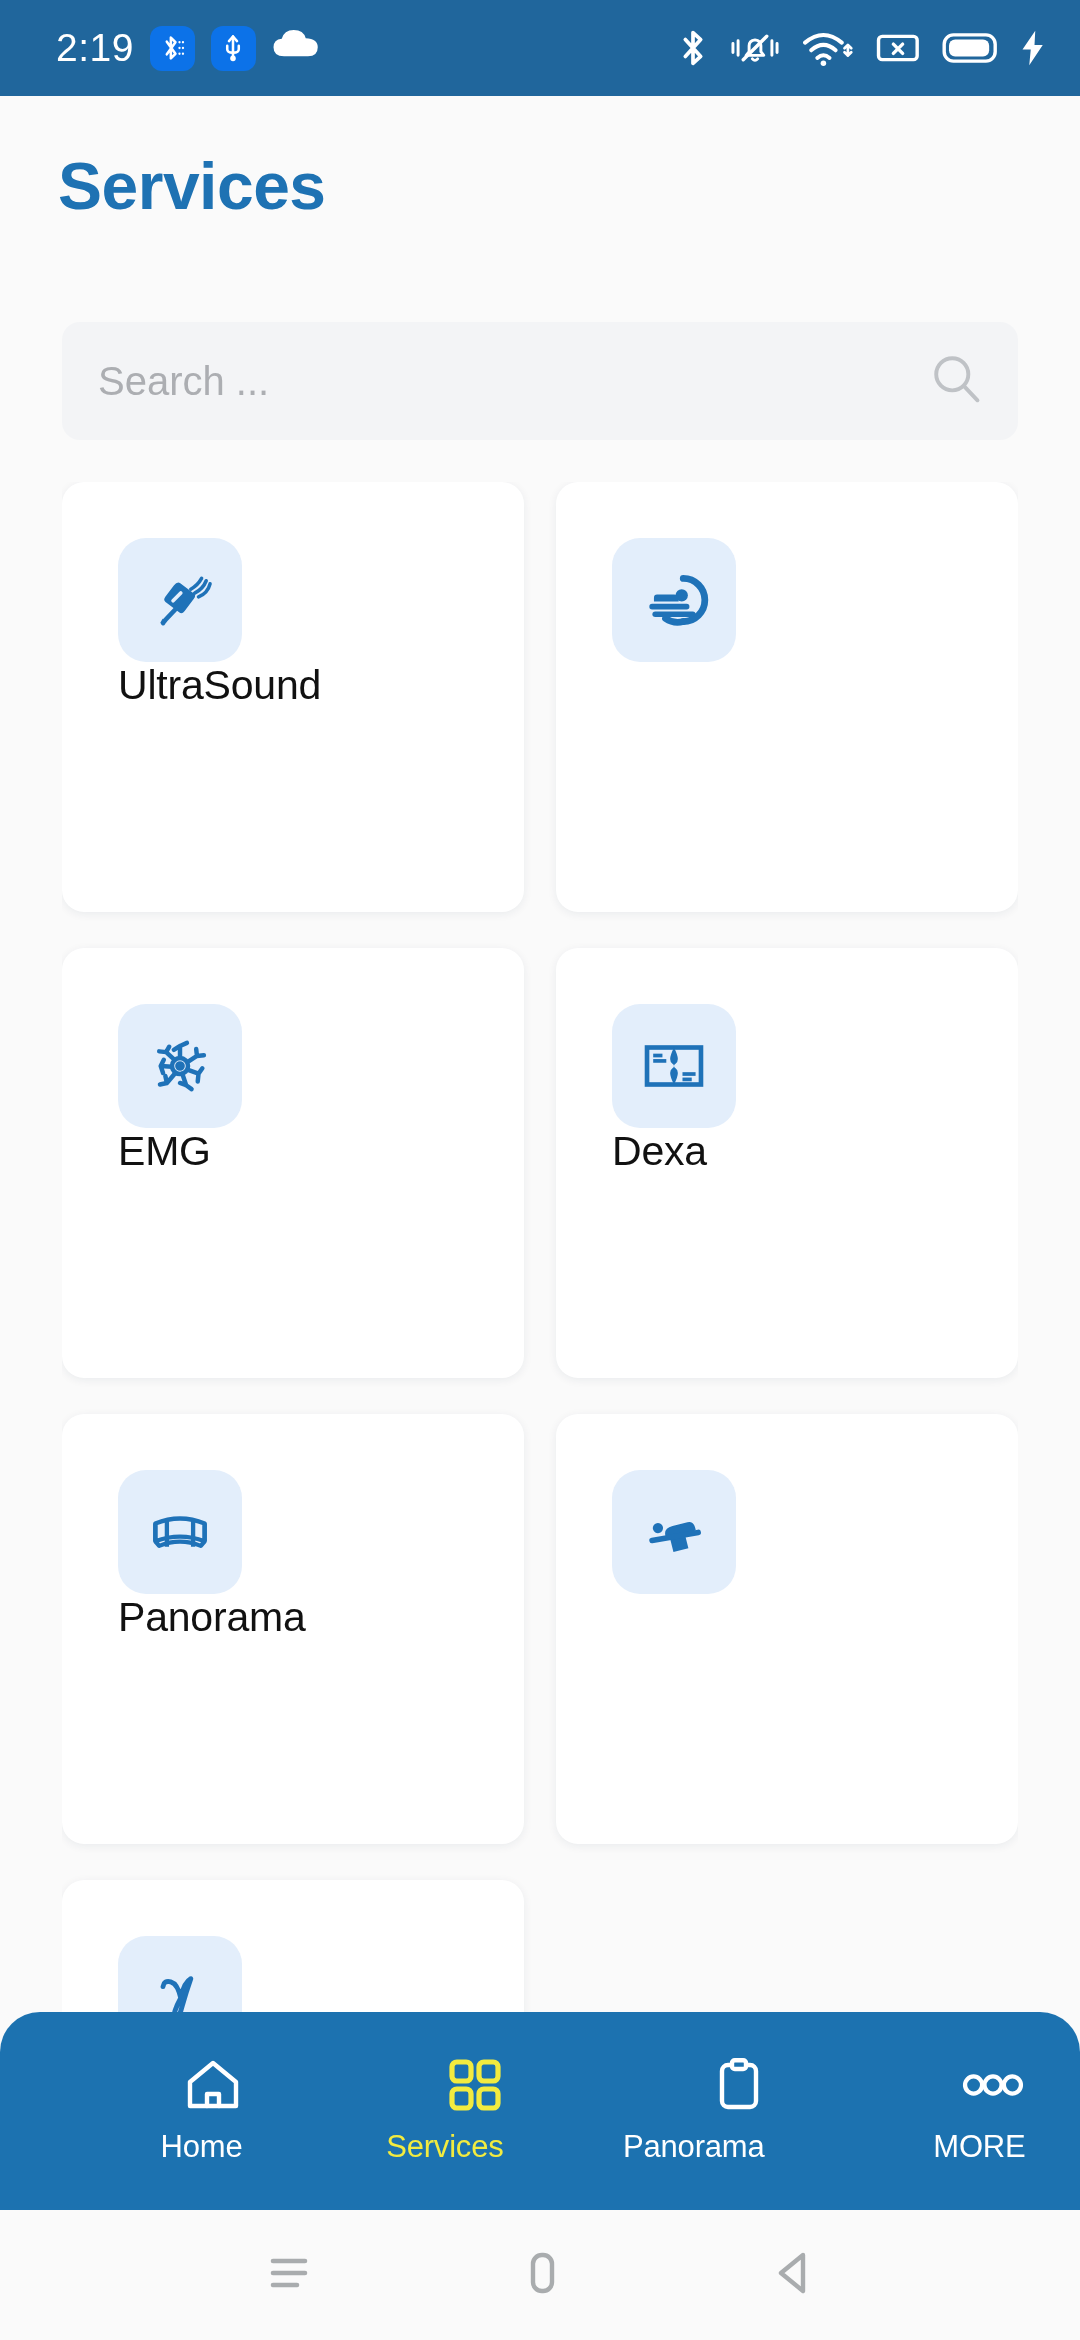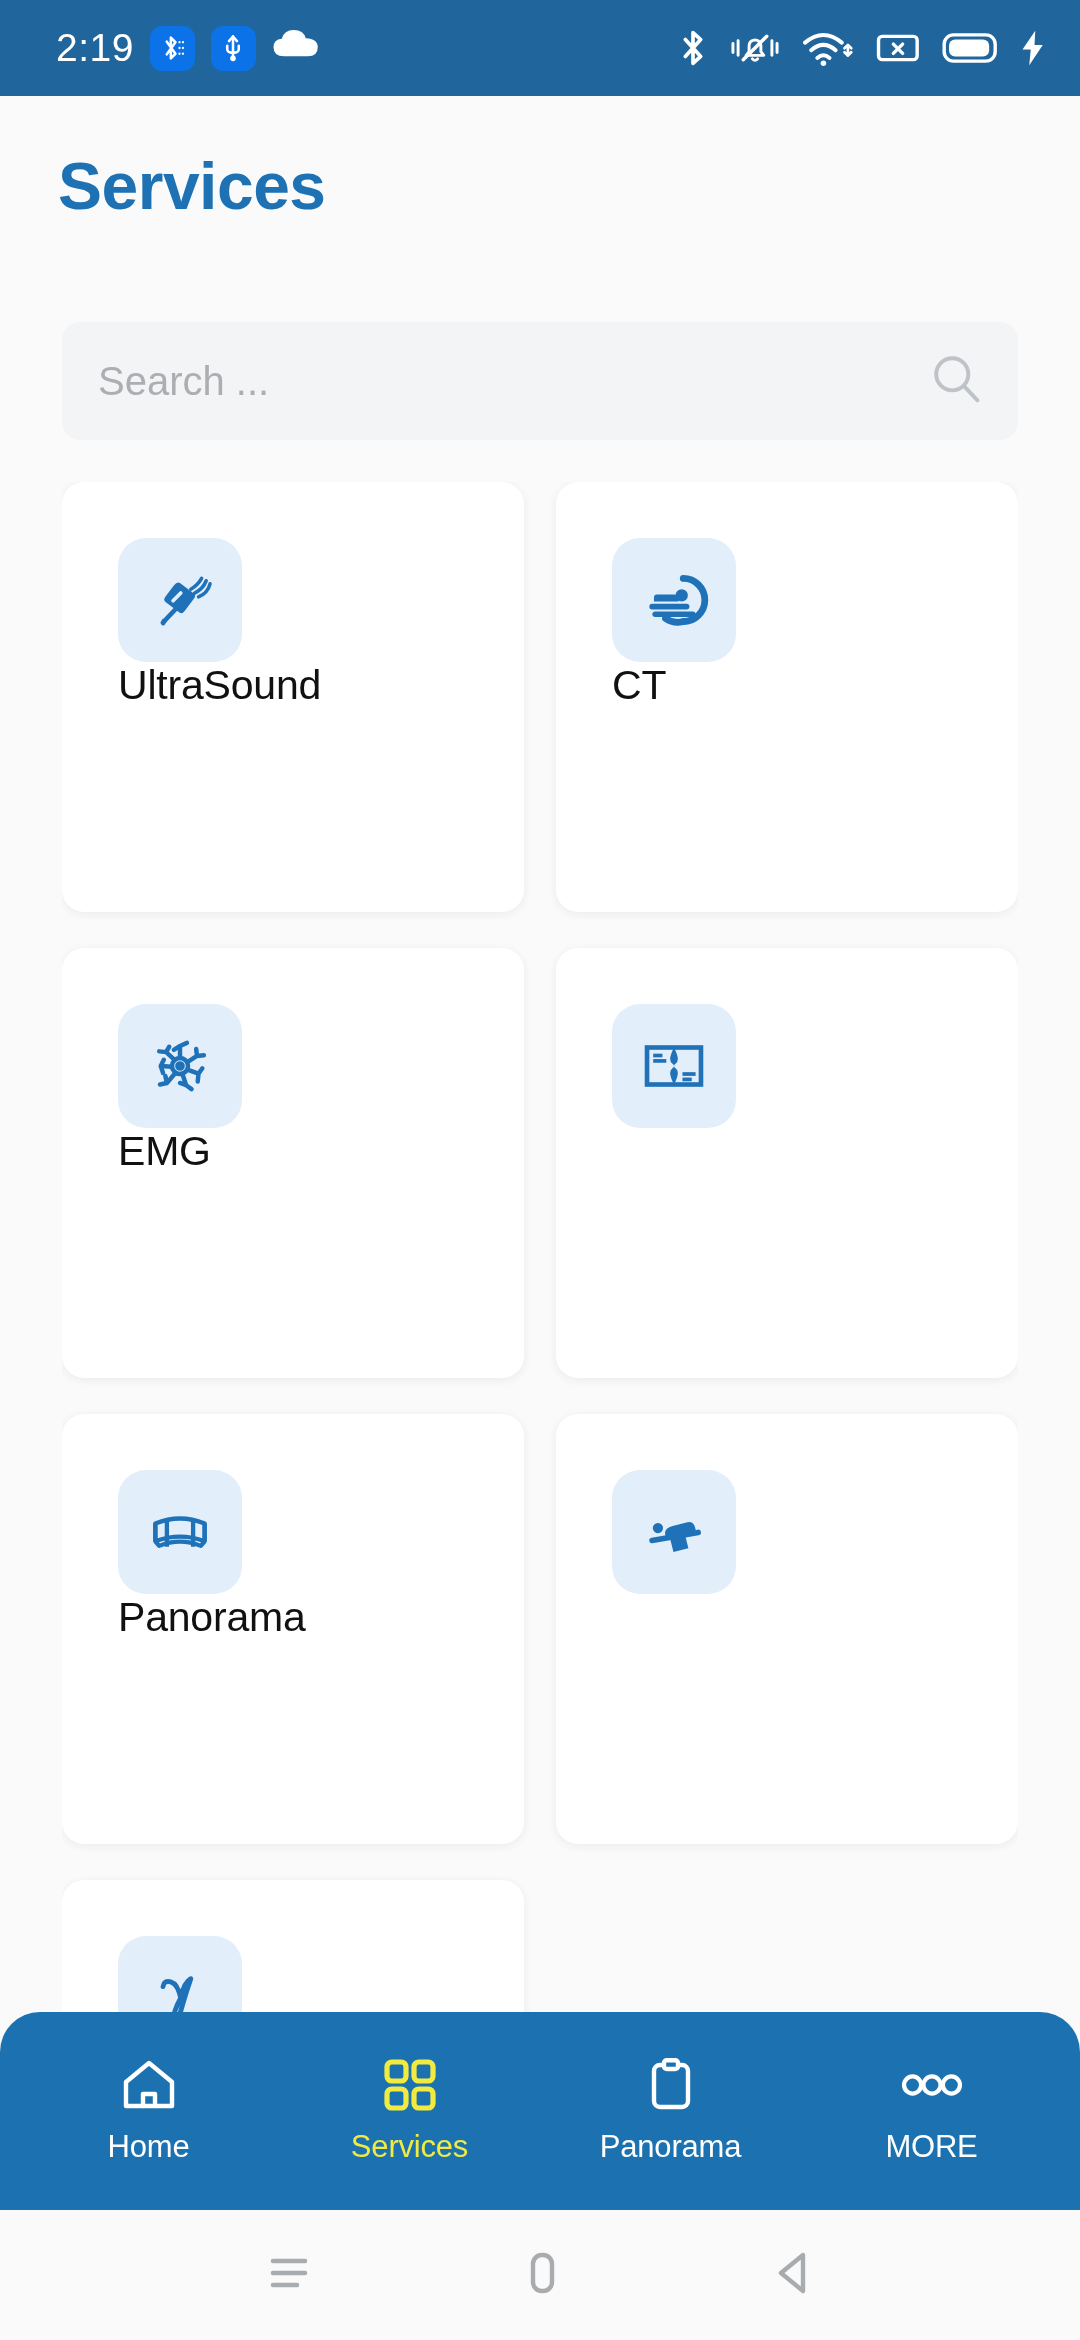--- a/index.html
+++ b/index.html
@@ -124,21 +124,21 @@
     background: #1C72B0;
     border-radius: 40px 40px 0 0;
     display: flex;
     align-items: center;
     justify-content: space-around;
     padding: 0 18px;
   }
   .nav-item {
     display: flex;
     flex-direction: column;
-    align-items: center;
+    align-items: flex-end;
     gap: 12px;
     width: 188px;
   }
   .nav-label {
     font-size: 31px;
     color: #FFFFFF;
     letter-spacing: -0.2px;
   }
   .nav-item.active .nav-label { color: #F2EB3F; }
 
@@ -272,21 +272,20 @@
     <div class="service-icon-wrap">
       <svg width="74" height="74" viewBox="0 0 48 48" fill="none">
         <path d="M30 10 A14 14 0 1 1 30 38" stroke="#1F72B8" stroke-width="4.4" fill="none" stroke-linecap="round"></path>
         <path d="M30 38 A14 14 0 0 1 18.5 36" stroke="#1F72B8" stroke-width="4.4" fill="none" stroke-linecap="round"></path>
         <circle cx="29" cy="21" r="4" fill="#1F72B8"></circle>
         <path d="M11 22.5 Q11 20.5 13 20.5 H24 Q27 20.5 27 23.5 V25 H11 Z" fill="#1F72B8"></path>
         <rect x="8" y="26.5" width="26" height="3.6" rx="1.8" fill="#1F72B8"></rect>
         <rect x="10" y="31.5" width="28" height="3.6" rx="1.8" fill="#1F72B8"></rect>
       </svg>
     </div>
-    <div class="service-label">CT</div>
   </div>
 
   <div class="service-card">
     <div class="service-icon-wrap">
       <svg width="74" height="74" viewBox="0 0 48 48" fill="none" stroke="#1F72B8" stroke-width="2.9" stroke-linecap="round" stroke-linejoin="round">
         <circle cx="24" cy="24" r="5.2"></circle>
         <circle cx="24" cy="24" r="1.7" fill="#1F72B8"></circle>
         <path d="M24 18.8 V11 M24 11 L20 13.5 M24 11 L28.5 9"></path>
         <path d="M28.8 21.5 L35 17.5 M35 17.5 L34.5 13 M35 17.5 L39.5 17"></path>
         <path d="M29.2 26.5 L36 29 M36 29 L38.5 25.5 M36 29 L35.5 34"></path>
@@ -304,20 +303,21 @@
       <svg width="74" height="74" viewBox="0 0 48 48" fill="none">
         <rect x="6.5" y="12" width="35" height="24" stroke="#1F72B8" stroke-width="3" fill="none"></rect>
         <path d="M24 12 Q21.5 17 21.5 19.5 Q21.5 21.5 23 22.5 Q24 23.2 24 24 Q24 24.8 23 25.5 Q21.5 26.5 21.5 28.5 Q21.5 31 24 36
                  Q26.5 31 26.5 28.5 Q26.5 26.5 25 25.5 Q24 24.8 24 24 Q24 23.2 25 22.5 Q26.5 21.5 26.5 19.5 Q26.5 17 24 12 Z" fill="#1F72B8"></path>
         <rect x="10.5" y="16" width="6" height="2.4" fill="#1F72B8"></rect>
         <rect x="10.5" y="19.5" width="8.5" height="2.4" fill="#1F72B8"></rect>
         <rect x="29.5" y="28" width="8.5" height="2.4" fill="#1F72B8"></rect>
         <rect x="29.5" y="31.5" width="6" height="2.4" fill="#1F72B8"></rect>
       </svg>
     </div>
+    <div class="service-label">Dexa</div>
   </div>
 
   <div class="service-card">
     <div class="service-icon-wrap">
       <svg width="74" height="74" viewBox="0 0 48 48" fill="none" stroke="#1F72B8" stroke-width="2.8" stroke-linejoin="round">
         <path d="M8 18.5 Q24 12 40 18.5 V30 Q24 24 8 30 Z" fill="none"></path>
         <path d="M15.5 16.8 V33.5 M32.5 16.8 V33.5"></path>
         <path d="M8 18.5 V30 M40 18.5 V30"></path>
         <path d="M8 30 L10.5 33 Q24 27.5 37.5 33 L40 30" fill="none"></path>
       </svg>

